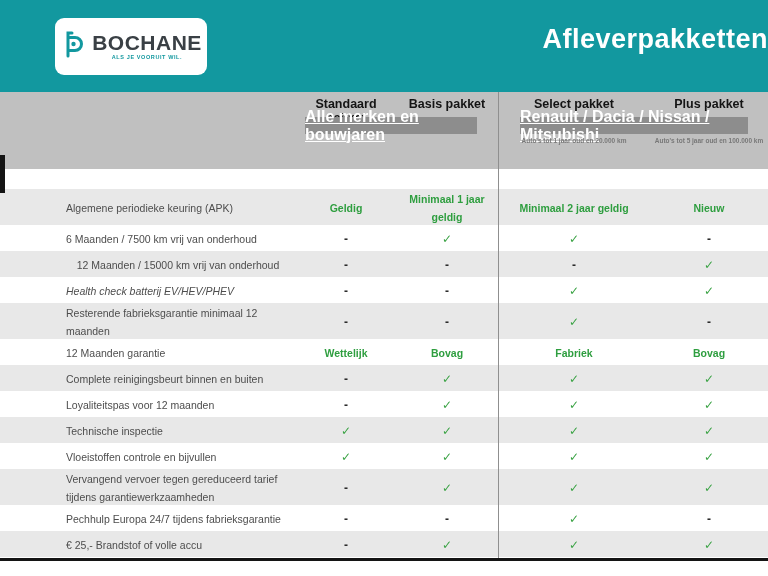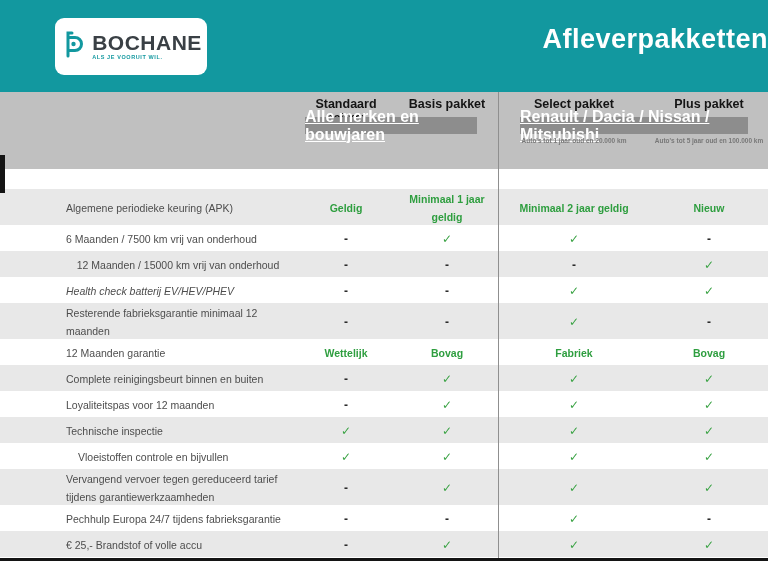--- a/index.html
+++ b/index.html
@@ -7,21 +7,21 @@
     width:768px;height:576px;position:relative;overflow:hidden;
     background:#ffffff;font-family:"Liberation Sans","DejaVu Sans",sans-serif;
     -webkit-font-smoothing:antialiased;
   }
   
   .top-band{position:absolute;left:0;top:0;width:768px;height:92px;background:#12989f;}
   .logo-card{
     position:absolute;left:55px;top:18px;width:152px;height:57px;background:#ffffff;
     border-radius:9px;display:flex;align-items:center;justify-content:center;gap:6px;
   }
-  .logo-text-wrap{display:flex;flex-direction:column;align-items:flex-start;}
+  .logo-text-wrap{display:flex;flex-direction:column;align-items:center;}
   .brand-name{font-size:21px;font-weight:700;color:#3a4045;letter-spacing:.5px;line-height:20px;}
   .brand-tagline{font-size:5.5px;font-weight:700;color:#12989f;letter-spacing:.6px;margin-top:1px;}
   .page-title{
     position:absolute;left:248px;right:0;top:24px;text-align:right;
     color:#ffffff;font-size:27px;font-weight:700;letter-spacing:.5px;
   }
   
   .head-band{position:absolute;left:0;top:92px;width:768px;height:77px;background:#c0c0c0;}
   .col-name{position:absolute;top:5px;text-align:center;font-size:12.5px;font-weight:700;color:#141414;}
   .col-name.c1{left:296px;width:100px;}
@@ -188,21 +188,21 @@
     <div class="cell label-cell" style="text-align:left;">
       <span class="row-label">Technische inspectie</span>
     </div>
   <div class="cell"><span class="check">✓</span></div>
       <div class="cell"><span class="check">✓</span></div>
       <div class="cell"><span class="check">✓</span></div>
       <div class="cell"><span class="check">✓</span></div>
     </div>
 
   <div class="row plain">
-    <div class="cell label-cell" style="text-align:left;margin-left:12px;">
+    <div class="cell label-cell" style="text-align:left;">
       <span class="row-label">Vloeistoffen controle en bijvullen</span>
     </div>
   <div class="cell"><span class="check">✓</span></div>
       <div class="cell"><span class="check">✓</span></div>
       <div class="cell"><span class="check">✓</span></div>
       <div class="cell"><span class="check">✓</span></div>
     </div>
 
   <div class="row striped">
     <div class="cell label-cell" style="text-align:left;">

